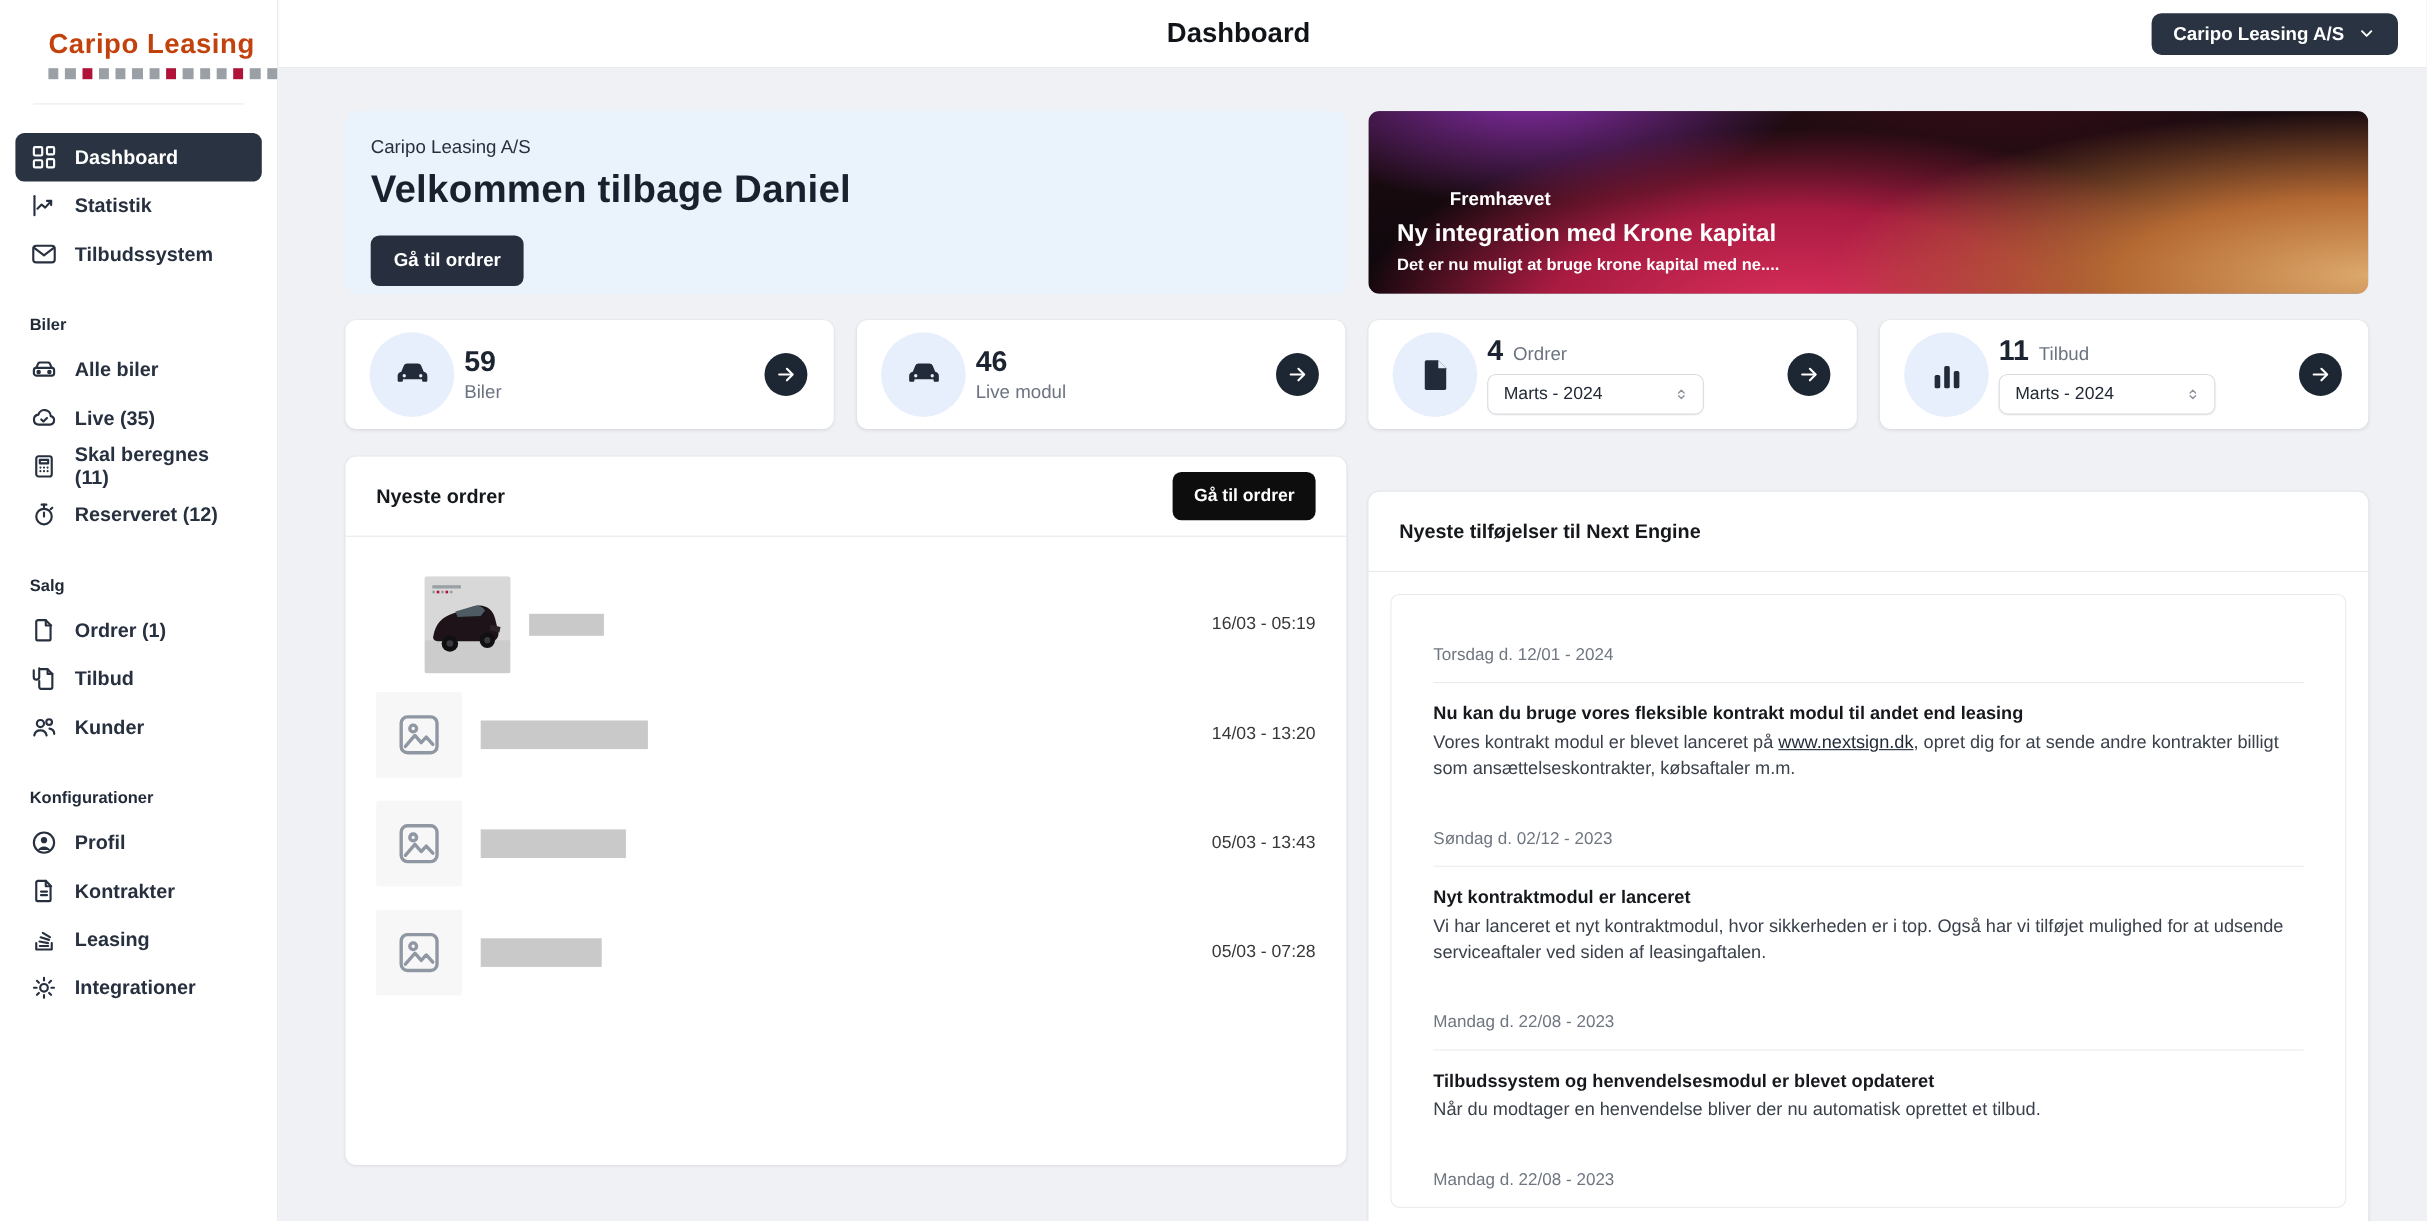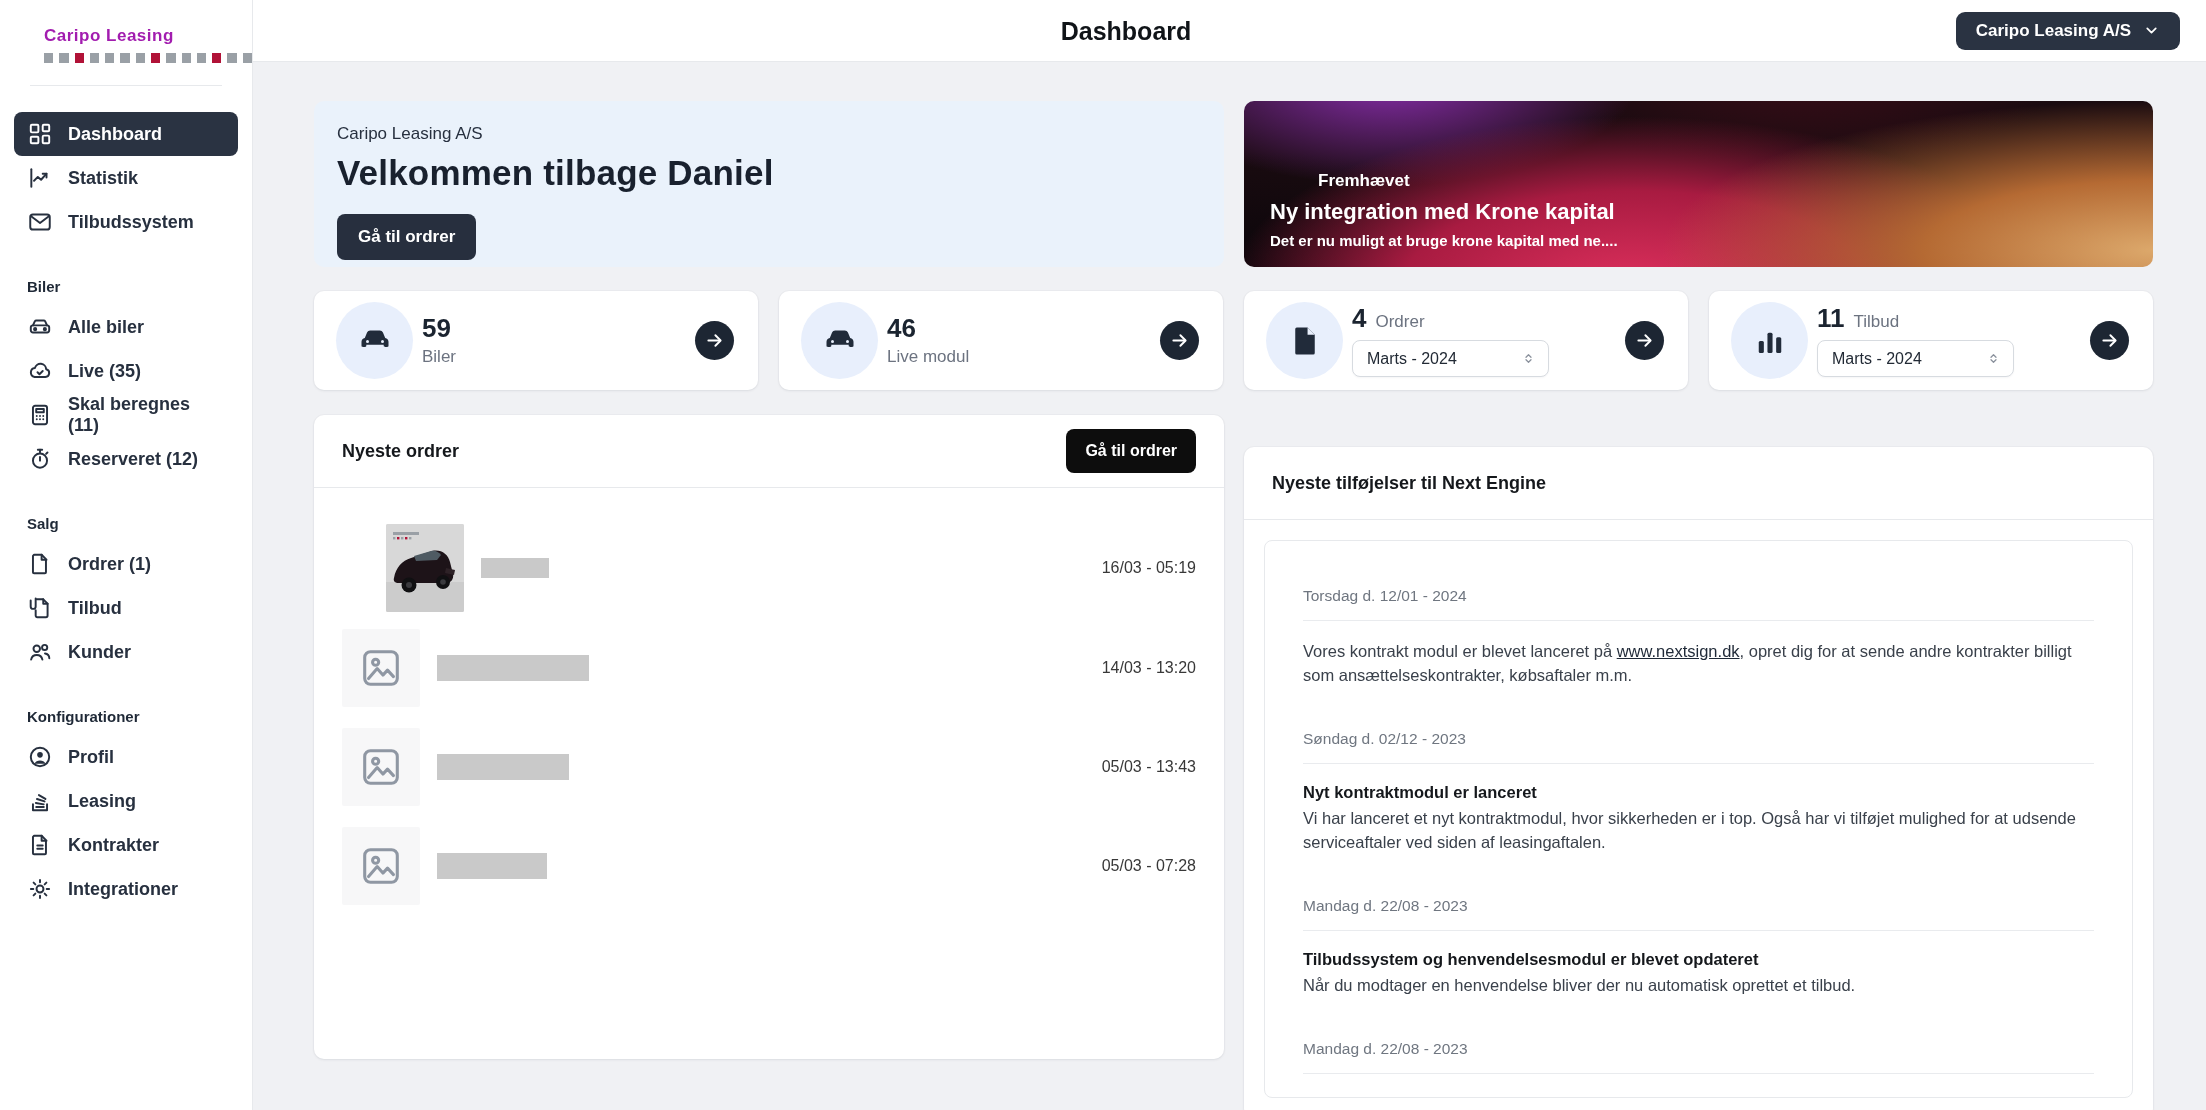--- a/index.html
+++ b/index.html
@@ -3,21 +3,21 @@
 <meta charset="utf-8">
 <style>
   * { box-sizing: border-box; margin: 0; padding: 0; }
   html,body { width:2206px; height:1110px; }
   body { font-family: "Liberation Sans", sans-serif; background:#f0f1f4; color:#1f2937; }
   .page { position:relative; width:2206px; height:1110px; overflow:hidden; }
 
   
   .sidebar { position:absolute; left:0; top:0; width:253px; height:1110px; background:#fff; border-right:1px solid #e7e9ec; z-index:2; }
   .logo-wrap { padding:26px 0 0 44px; }
-  .logo-text { font-size:17px; font-weight:bold; color:#a21caf; letter-spacing:.5px; }
+  .logo-text { font-size:25px; font-weight:bold; color:#c2410c; letter-spacing:.5px; }
   .logo-dots { display:flex; gap:6px; margin-top:7px; }
   .logo-dots i { width:10px; height:10px; background:#9aa0a6; display:block; }
   .logo-dots i.red { background:#b11237; }
   .sidebar-divider { height:1px; background:#e7e9ec; margin:22px 30px 26px 30px; }
 
   .nav { padding:0 14px; }
   .nav-item { display:flex; align-items:center; gap:15px; height:44px; padding:0 13px; border-radius:8px; margin-bottom:0; color:#27303f; font-size:18px; font-weight:600; cursor:pointer; }
   .nav-item + .nav-item { margin-top:0; }
   .nav-item svg { width:26px; height:26px; flex:0 0 26px; }
   .nav-item.active { background:#2a3342; color:#fff; }
@@ -224,35 +224,35 @@
         <div class="nav-item">
           <svg class="ic" viewBox="0 0 24 24" fill="none" stroke="currentColor" stroke-width="1.8" stroke-linecap="round" stroke-linejoin="round">
               <circle cx="12" cy="12" r="8.5"></circle>
               <circle cx="12" cy="10" r="2.6" fill="currentColor" stroke="none"></circle>
               <path d="M6.8 18.3a6 6 0 0 1 10.4 0" fill="currentColor" stroke="none"></path>
             </svg>
           <span>Profil</span>
         </div>
         <div class="nav-item">
           <svg class="ic" viewBox="0 0 24 24" fill="none" stroke="currentColor" stroke-width="1.8" stroke-linecap="round" stroke-linejoin="round">
+              <path d="M6.5 3.5h7l4 4v12a1 1 0 0 1-1 1h-10a1 1 0 0 1-1-1v-15z"></path>
+              <path d="M13.5 3.5V8H18"></path>
+              <path d="M9.5 12.5h5M9.5 15.5h5"></path>
+            </svg>
+          <span>Kontrakter</span>
+        </div>
+        <div class="nav-item">
+          <svg class="ic" viewBox="0 0 24 24" fill="none" stroke="currentColor" stroke-width="1.8" stroke-linecap="round" stroke-linejoin="round">
               <path d="M5.5 15v5.5h13V15"></path>
               <path d="M8.5 17.5h7"></path>
               <path d="M8.2 13.8l7.2 1.3"></path>
               <path d="M9.2 10.2l7 2.2"></path>
               <path d="M11 6.5l6 3.6"></path>
             </svg>
           <span>Leasing</span>
-        </div>
-        <div class="nav-item">
-          <svg class="ic" viewBox="0 0 24 24" fill="none" stroke="currentColor" stroke-width="1.8" stroke-linecap="round" stroke-linejoin="round">
-              <path d="M6.5 3.5h7l4 4v12a1 1 0 0 1-1 1h-10a1 1 0 0 1-1-1v-15z"></path>
-              <path d="M13.5 3.5V8H18"></path>
-              <path d="M9.5 12.5h5M9.5 15.5h5"></path>
-            </svg>
-          <span>Kontrakter</span>
         </div>
         <div class="nav-item">
           <svg class="ic" viewBox="0 0 24 24" fill="none" stroke="currentColor" stroke-width="1.8" stroke-linecap="round" stroke-linejoin="round">
               <circle cx="12" cy="12" r="3.2"></circle>
               <path d="M12 3.6v2.2M12 18.2v2.2M3.6 12h2.2M18.2 12h2.2M6.1 6.1l1.6 1.6M16.3 16.3l1.6 1.6M6.1 17.9l1.6-1.6M16.3 7.7l1.6-1.6"></path>
             </svg>
           <span>Integrationer</span>
         </div>
       </div>
     </nav>
@@ -457,20 +457,21 @@
 
       <section class="card news-card">
         <div class="card-header">
           <div class="card-title">Nyeste tilføjelser til Next Engine</div>
         </div>
         <div class="news-box">
 
           <div class="news-entry">
             <div class="news-date">Torsdag d. 12/01 - 2024</div>
             <div class="news-hr"></div>
+            <div class="news-entry-title">Nu kan du bruge vores fleksible kontrakt modul til andet end leasing</div>
             <div class="news-body"><span>Vores kontrakt modul er blevet lanceret på </span><span class="news-link">www.nextsign.dk</span><span>, opret dig for at sende andre kontrakter billigt som ansættelseskontrakter, købsaftaler m.m.</span></div>
           </div>
 
           <div class="news-entry">
             <div class="news-date">Søndag d. 02/12 - 2023</div>
             <div class="news-hr"></div>
             <div class="news-entry-title">Nyt kontraktmodul er lanceret</div>
             <div class="news-body">Vi har lanceret et nyt kontraktmodul, hvor sikkerheden er i top. Også har vi tilføjet mulighed for at udsende serviceaftaler ved siden af leasingaftalen.</div>
           </div>
 

